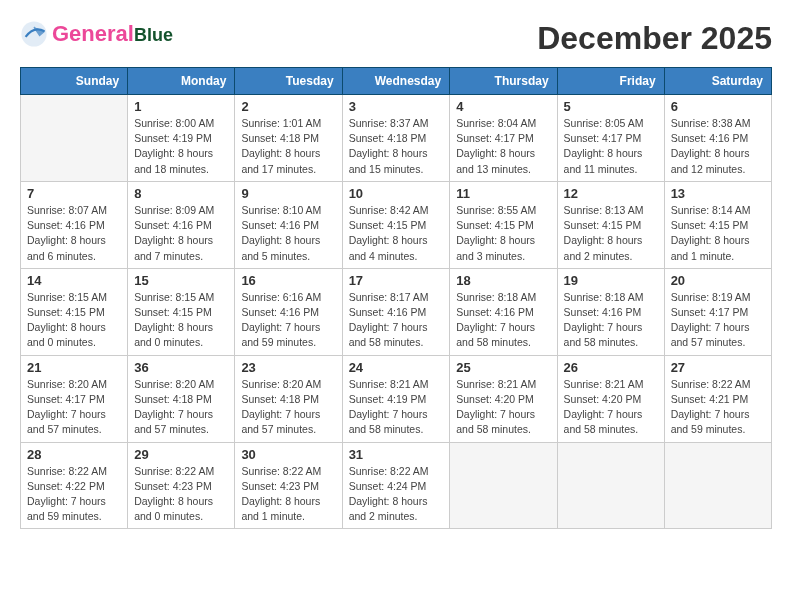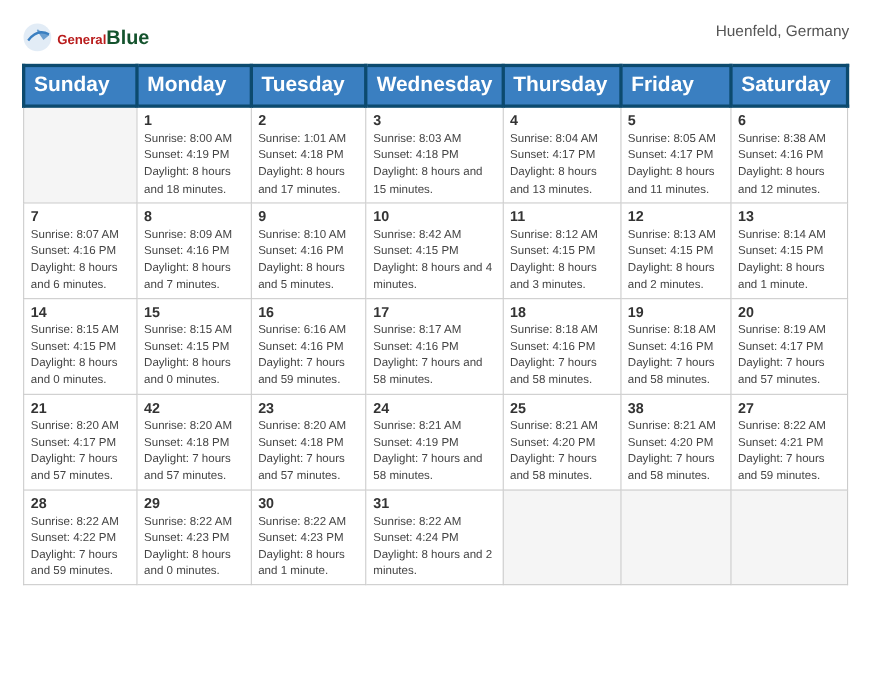--- a/index.html
+++ b/index.html
@@ -15,23 +15,23 @@
       justify-content: space-between;
       align-items: flex-start;
       margin-bottom: 10px;
     }
     .logo {
       display: flex;
       align-items: center;
       gap: 4px;
     }
     .logo-text-general {
-      font-size: 12px;
-      font-weight: bold;
-      color: #b91c1c;
+      font-size: 22px;
+      font-weight: bold;
+      color: #ec4899;
     }
     .logo-text-blue {
       font-size: 18px;
       font-weight: bold;
       color: #14532d;
     }
     .logo-icon {
       width: 28px;
       height: 28px;
     }
@@ -48,24 +48,24 @@
       color: #555;
     }
     .calendar {
       width: 100%;
       border-collapse: collapse;
       font-size: 11px;
     }
     .calendar th {
       background-color: #3a7fc1;
       color: white;
-      text-align: left;
+      text-align: right;
       padding: 6px 8px;
-      font-size: 19px;
-      border: 3px solid #0c4a6e;
+      font-size: 12px;
+      border: 1px solid #0c4a6e;
     }
     .calendar td {
       border: 1px solid #ccc;
       vertical-align: top;
       padding: 4px 6px;
       width: 108px;
       min-height: 80px;
       background: #fff;
     }
     .calendar td.empty {
@@ -92,21 +92,21 @@
     <svg class="logo-icon" viewBox="0 0 40 40" xmlns="http://www.w3.org/2000/svg">
       <circle cx="20" cy="20" r="18" fill="#3a7fc1" opacity="0.15"></circle>
       <path d="M8 24 Q20 8 35 16" stroke="#3a7fc1" stroke-width="3" fill="none"></path>
       <path d="M20 10 L28 22 L35 16" stroke="#3a7fc1" stroke-width="2" fill="#3a7fc1" opacity="0.7"></path>
     </svg>
     <div>
       <span class="logo-text-general">General</span><span class="logo-text-blue">Blue</span>
     </div>
   </div>
   <div class="title-section">
-    <div class="location">Huenfeld, Germany</div>
+    <div class="month-title">December 2025</div>
   </div>
 </div>
 
 <table class="calendar">
   <thead>
     <tr>
 
     <th>Sunday</th>
         <th>Monday</th>
         <th>Tuesday</th>
@@ -122,21 +122,21 @@
         <td>
           <span class="day-number">1</span>
           <div class="day-info"><span>Sunrise: 8:00 AM</span><br><span>Sunset: 4:19 PM</span><br><span>Daylight: 8 hours and 18 minutes.</span></div>
         </td>
         <td>
           <span class="day-number">2</span>
           <div class="day-info"><span>Sunrise: 1:01 AM</span><br><span>Sunset: 4:18 PM</span><br><span>Daylight: 8 hours and 17 minutes.</span></div>
         </td>
         <td>
           <span class="day-number">3</span>
-          <div class="day-info"><span>Sunrise: 8:03 AM</span><br><span>Sunset: 4:18 PM</span><br><span>Daylight: 8 hours and 15 minutes.</span></div>
+          <div class="day-info"><span>Sunrise: 8:37 AM</span><br><span>Sunset: 4:18 PM</span><br><span>Daylight: 8 hours and 15 minutes.</span></div>
         </td>
         <td>
           <span class="day-number">4</span>
           <div class="day-info"><span>Sunrise: 8:04 AM</span><br><span>Sunset: 4:17 PM</span><br><span>Daylight: 8 hours and 13 minutes.</span></div>
         </td>
         <td>
           <span class="day-number">5</span>
           <div class="day-info"><span>Sunrise: 8:05 AM</span><br><span>Sunset: 4:17 PM</span><br><span>Daylight: 8 hours and 11 minutes.</span></div>
         </td>
         <td>
@@ -156,21 +156,21 @@
         <td>
           <span class="day-number">9</span>
           <div class="day-info"><span>Sunrise: 8:10 AM</span><br><span>Sunset: 4:16 PM</span><br><span>Daylight: 8 hours and 5 minutes.</span></div>
         </td>
         <td>
           <span class="day-number">10</span>
           <div class="day-info"><span>Sunrise: 8:42 AM</span><br><span>Sunset: 4:15 PM</span><br><span>Daylight: 8 hours and 4 minutes.</span></div>
         </td>
         <td>
           <span class="day-number">11</span>
-          <div class="day-info"><span>Sunrise: 8:12 AM</span><br><span>Sunset: 4:15 PM</span><br><span>Daylight: 8 hours and 3 minutes.</span></div>
+          <div class="day-info"><span>Sunrise: 8:55 AM</span><br><span>Sunset: 4:15 PM</span><br><span>Daylight: 8 hours and 3 minutes.</span></div>
         </td>
         <td>
           <span class="day-number">12</span>
           <div class="day-info"><span>Sunrise: 8:13 AM</span><br><span>Sunset: 4:15 PM</span><br><span>Daylight: 8 hours and 2 minutes.</span></div>
         </td>
         <td>
           <span class="day-number">13</span>
           <div class="day-info"><span>Sunrise: 8:14 AM</span><br><span>Sunset: 4:15 PM</span><br><span>Daylight: 8 hours and 1 minute.</span></div>
         </td>
       </tr>
@@ -203,37 +203,37 @@
           <span class="day-number">20</span>
           <div class="day-info"><span>Sunrise: 8:19 AM</span><br><span>Sunset: 4:17 PM</span><br><span>Daylight: 7 hours and 57 minutes.</span></div>
         </td>
       </tr>
       <tr>
         <td>
           <span class="day-number">21</span>
           <div class="day-info"><span>Sunrise: 8:20 AM</span><br><span>Sunset: 4:17 PM</span><br><span>Daylight: 7 hours and 57 minutes.</span></div>
         </td>
         <td>
-          <span class="day-number">42</span>
+          <span class="day-number">36</span>
           <div class="day-info"><span>Sunrise: 8:20 AM</span><br><span>Sunset: 4:18 PM</span><br><span>Daylight: 7 hours and 57 minutes.</span></div>
         </td>
         <td>
           <span class="day-number">23</span>
           <div class="day-info"><span>Sunrise: 8:20 AM</span><br><span>Sunset: 4:18 PM</span><br><span>Daylight: 7 hours and 57 minutes.</span></div>
         </td>
         <td>
           <span class="day-number">24</span>
           <div class="day-info"><span>Sunrise: 8:21 AM</span><br><span>Sunset: 4:19 PM</span><br><span>Daylight: 7 hours and 58 minutes.</span></div>
         </td>
         <td>
           <span class="day-number">25</span>
           <div class="day-info"><span>Sunrise: 8:21 AM</span><br><span>Sunset: 4:20 PM</span><br><span>Daylight: 7 hours and 58 minutes.</span></div>
         </td>
         <td>
-          <span class="day-number">38</span>
+          <span class="day-number">26</span>
           <div class="day-info"><span>Sunrise: 8:21 AM</span><br><span>Sunset: 4:20 PM</span><br><span>Daylight: 7 hours and 58 minutes.</span></div>
         </td>
         <td>
           <span class="day-number">27</span>
           <div class="day-info"><span>Sunrise: 8:22 AM</span><br><span>Sunset: 4:21 PM</span><br><span>Daylight: 7 hours and 59 minutes.</span></div>
         </td>
       </tr>
       <tr>
         <td>
           <span class="day-number">28</span>

